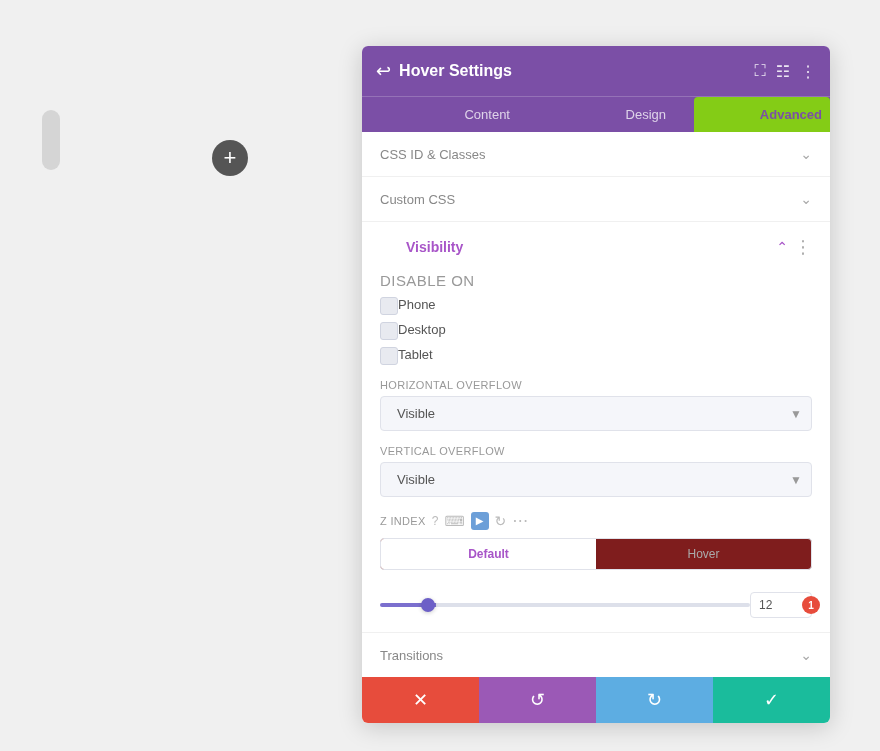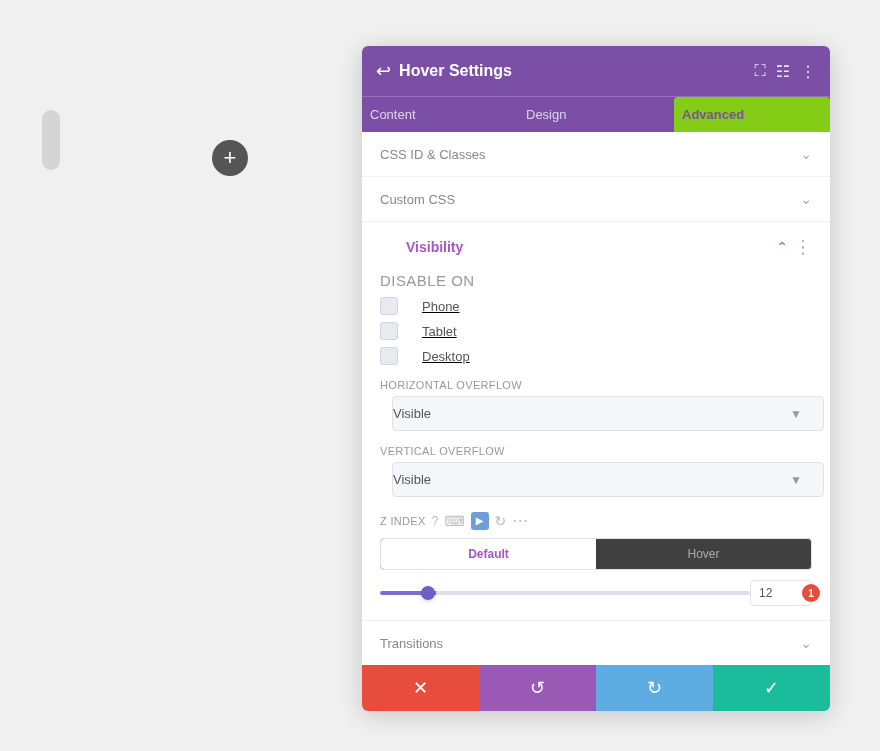--- a/index.html
+++ b/index.html
@@ -93,26 +93,27 @@
     }
 
     
     .panel-tabs {
       background: #7b4fa6;
       display: flex;
       border-top: 1px solid rgba(255,255,255,0.2);
     }
     .tab {
       flex: 1;
-      text-align: left;
+      text-align: right;
       padding: 10px 8px;
       color: rgba(255,255,255,0.75);
       font-size: 13px;
       cursor: pointer;
       font-weight: 500;
+      margin-left: 20px;
     }
     .tab.active {
       background: #84cc16;
       color: #7b4fa6;
       font-weight: 600;
       border-radius: 4px 4px 0 0;
     }
 
     
     .panel-body {
@@ -178,24 +179,22 @@
     .disable-on-label {
       font-size: 15px;
       color: #999;
       margin-bottom: 8px;
       font-weight: 500;
       text-transform: uppercase;
       letter-spacing: 0.03em;
     }
     .checkbox-row {
       display: flex;
-      align-items: center;
-      gap: 24px;
+      gap: 0;
       margin-bottom: 7px;
-      text-decoration: underline;
     }
     .checkbox-box {
       width: 18px; height: 18px;
       background: #e8eaf0;
       border-radius: 3px;
       border: 1px solid #d0d4e0;
       flex-shrink: 0;
     }
     .checkbox-label {
       font-size: 13px;
@@ -216,26 +215,25 @@
     }
     .select-wrapper {
       position: relative;
     }
     .select-wrapper select {
       width: 100%;
       appearance: none;
       background: #f5f6fa;
       border: 1px solid #e0e2ea;
       border-radius: 4px;
-      padding: 9px 32px 9px 0;
+      padding: 9px 32px 9px 16px;
       font-size: 13px;
       color: #555;
       cursor: pointer;
       outline: none;
-      margin-left: 12px;
     }
     .select-arrow {
       position: absolute;
       right: 10px;
       top: 50%;
       transform: translateY(-50%);
       color: #999;
       font-size: 12px;
       pointer-events: none;
     }
@@ -268,25 +266,25 @@
       border-radius: 3px;
       display: flex; align-items: center; justify-content: center;
       color: white;
       font-size: 10px;
       cursor: pointer;
     }
 
     
     .dh-tabs {
       display: flex;
-      background: #404040;
+      background: #7f1d1d;
       border: 1px solid #e0e2ea;
       border-radius: 4px;
       overflow: hidden;
-      margin-bottom: 10px;
+      margin-bottom: 22px;
     }
     .dh-tab {
       flex: 1;
       text-align: center;
       padding: 8px 0;
       font-size: 12px;
       color: #aaa;
       cursor: pointer;
     }
     .dh-tab.active {
@@ -434,25 +432,25 @@
       </div>
 
       <div class="disable-on-label">Disable on</div>
 
       <div class="checkbox-row">
         <div class="checkbox-box"></div>
         <span class="checkbox-label">Phone</span>
       </div>
       <div class="checkbox-row">
         <div class="checkbox-box"></div>
-        <span class="checkbox-label">Tablet</span>
+        <span class="checkbox-label">Desktop</span>
       </div>
       <div class="checkbox-row">
         <div class="checkbox-box"></div>
-        <span class="checkbox-label">Desktop</span>
+        <span class="checkbox-label">Tablet</span>
       </div>
 
       <div class="field-group">
         <div class="field-label">Horizontal Overflow</div>
         <div class="select-wrapper">
           <select>
             <option>Visible</option>
             <option>Hidden</option>
             <option>Scroll</option>
             <option>Auto</option>

